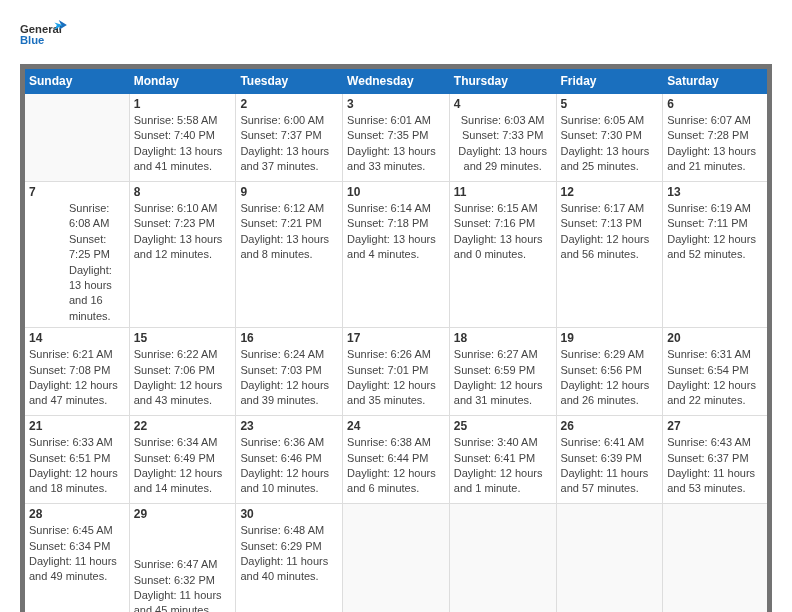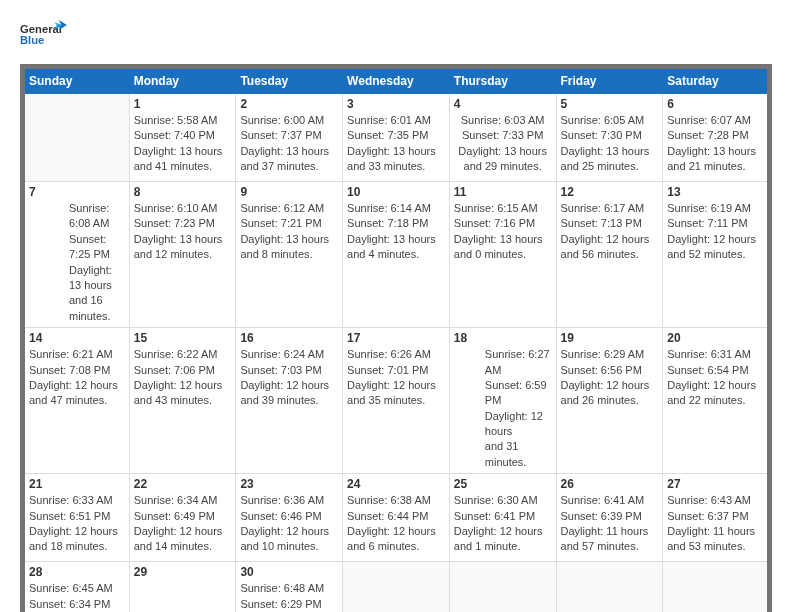--- a/index.html
+++ b/index.html
@@ -242,21 +242,21 @@
           </td>
           <td>
             <span class="day-num">17</span>
             <div class="day-info" style="white-space: pre-line;">Sunrise: 6:26 AM
 Sunset: 7:01 PM
 Daylight: 12 hours
 and 35 minutes.</div>
           </td>
           <td>
             <span class="day-num">18</span>
-            <div class="day-info" style="white-space: pre-line; margin-left: 31px;">Sunrise: 6:27 AM
+            <div class="day-info" style="white-space: pre-line;">Sunrise: 6:27 AM
 Sunset: 6:59 PM
 Daylight: 12 hours
 and 31 minutes.</div>
           </td>
           <td>
             <span class="day-num">19</span>
             <div class="day-info" style="white-space: pre-line;">Sunrise: 6:29 AM
 Sunset: 6:56 PM
 Daylight: 12 hours
 and 26 minutes.</div>
@@ -293,21 +293,21 @@
           </td>
           <td>
             <span class="day-num">24</span>
             <div class="day-info" style="white-space: pre-line;">Sunrise: 6:38 AM
 Sunset: 6:44 PM
 Daylight: 12 hours
 and 6 minutes.</div>
           </td>
           <td>
             <span class="day-num">25</span>
-            <div class="day-info" style="white-space: pre-line;">Sunrise: 6:30 AM
+            <div class="day-info" style="white-space: pre-line;">Sunrise: 3:40 AM
 Sunset: 6:41 PM
 Daylight: 12 hours
 and 1 minute.</div>
           </td>
           <td>
             <span class="day-num">26</span>
             <div class="day-info" style="white-space: pre-line;">Sunrise: 6:41 AM
 Sunset: 6:39 PM
 Daylight: 11 hours
 and 57 minutes.</div>

